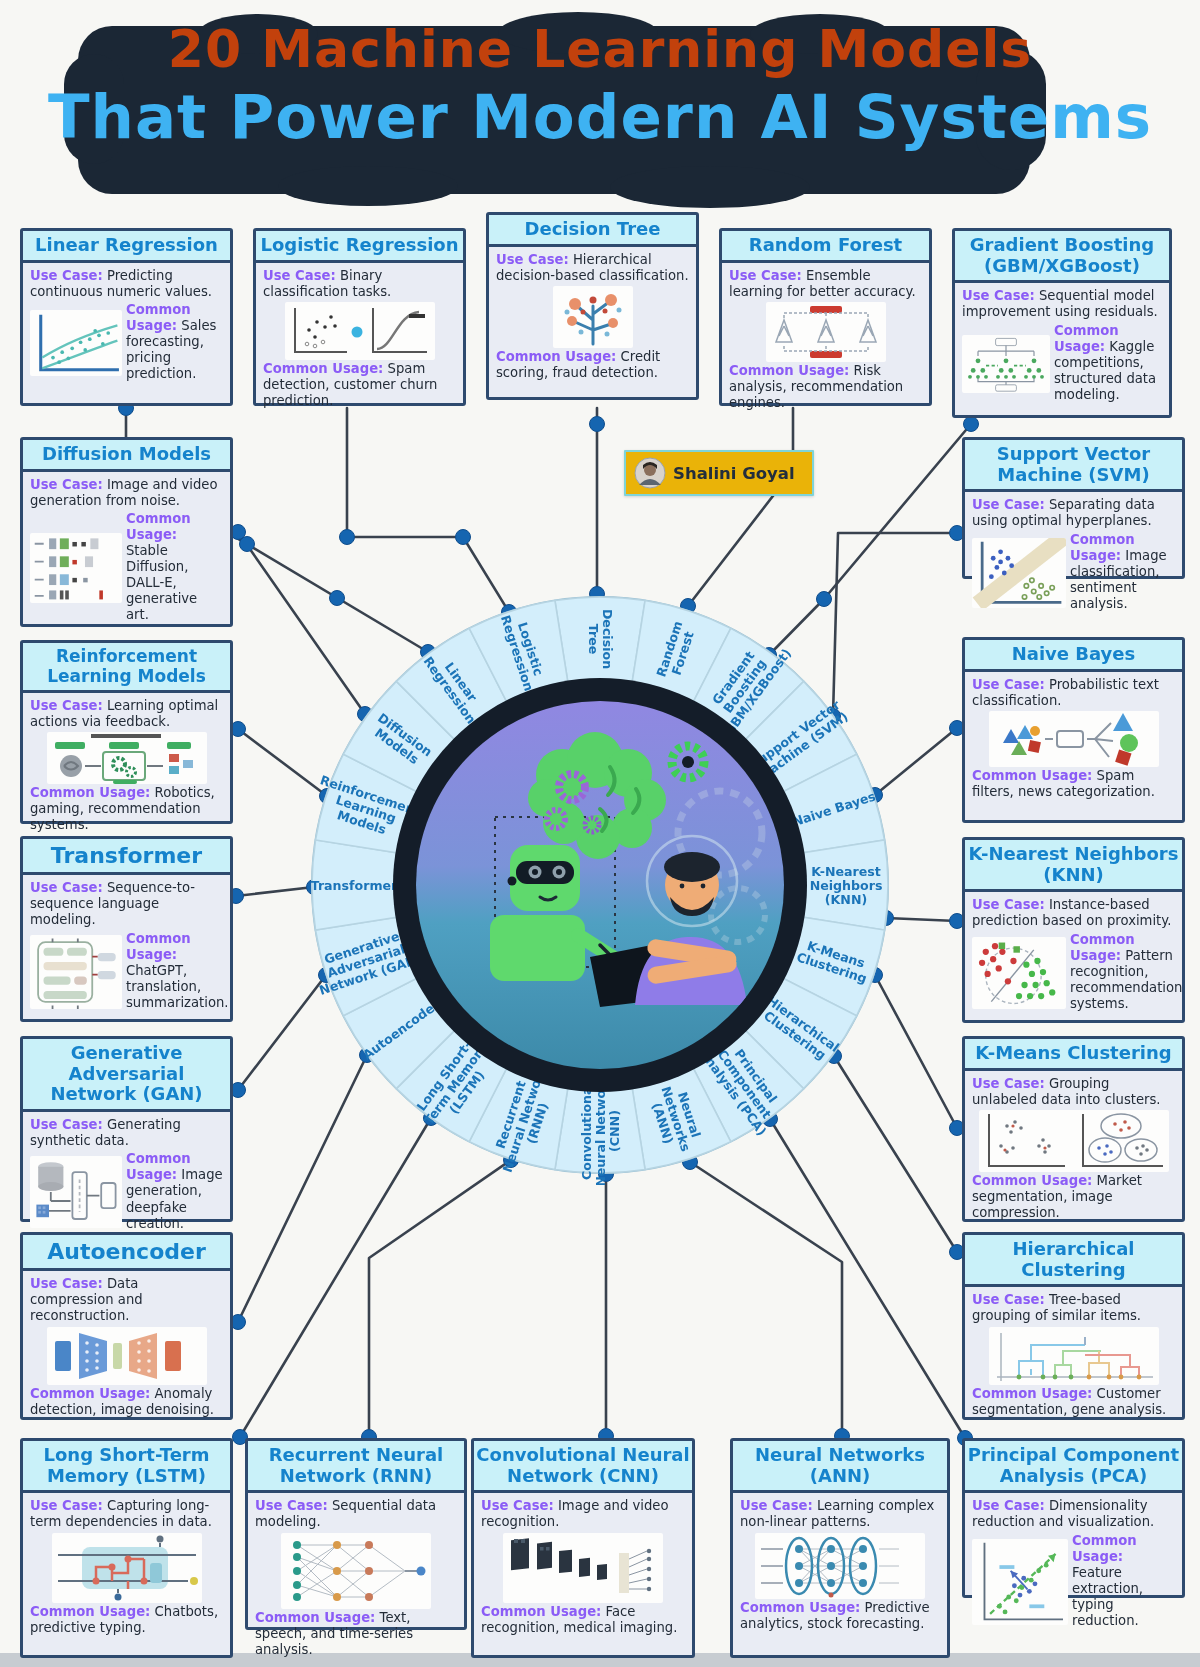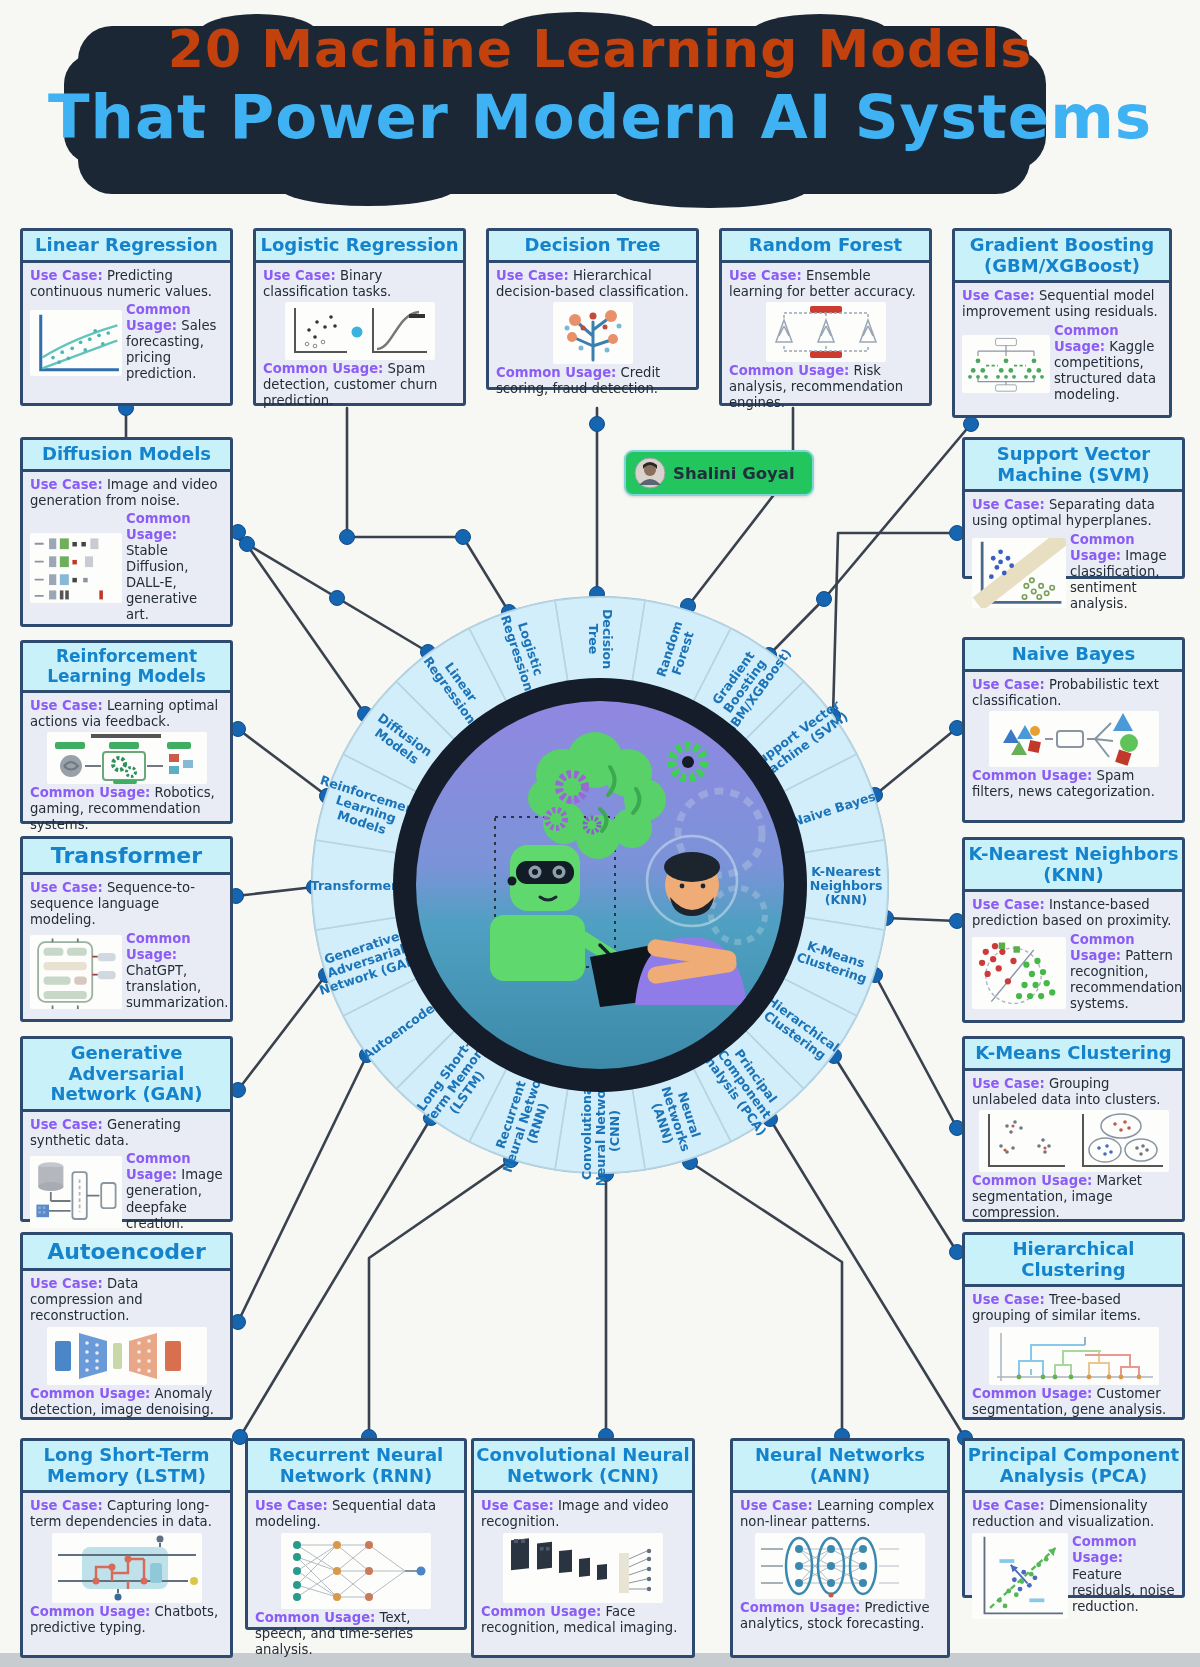--- a/index.html
+++ b/index.html
@@ -29,22 +29,22 @@
   
   .wheel{position:absolute;left:300px;top:585px;z-index:2;}
   .seg{fill:#d3eefb;stroke:#b6d4e2;stroke-width:1.6;}
   .seg-label{fill:#1b74b8;font-weight:bold;font-size:12.6px;text-anchor:middle;
              font-family:"DejaVu Sans","Liberation Sans",sans-serif;}
   
   .connectors{position:absolute;left:0;top:0;z-index:1;}
   .cline{fill:none;stroke:#39424e;stroke-width:2.6;stroke-linejoin:round;stroke-linecap:round;}
   .cdot{fill:#1565b0;stroke:#0f4d8c;stroke-width:1;}
   
-  .badge{position:absolute;left:624px;top:450px;width:170px;height:42px;background:#22c55e;
-         border:2px solid #7fd4d8;border-radius:9px;display:flex;align-items:center;gap:7px;
+  .badge{position:absolute;left:624px;top:450px;width:170px;height:42px;background:#eab308;
+         border:2px solid #7fd4d8;border-radius:1px;display:flex;align-items:center;gap:7px;
          padding:0 8px;z-index:4;box-shadow:0 1px 3px rgba(0,0,0,.15);}
   .badge-name{font-size:16.5px;font-weight:bold;color:#232e3c;white-space:nowrap;}
   .bottom-strip{position:absolute;left:0;bottom:0;width:100%;height:14px;background:#c7ccd1;z-index:0;}
 </style>
 </head>
 <body>
 
 <div class="stage">
 
   <div class="title-blob">
@@ -304,21 +304,21 @@
           </g>
         <circle cx="72" cy="30" r="5.5" fill="#3bb3e0"></circle>
         <polyline points="88,6 88,50 142,50" fill="none" stroke="#555" stroke-width="2"></polyline>
         <path d="M92,47 C108,46 112,12 134,10" fill="none" stroke="#777" stroke-width="2.5"></path>
         <rect x="124" y="12" width="16" height="4" fill="#333"></rect>
       </svg>
       <p class="cu"><b>Common Usage:</b> <span>Spam detection, customer churn prediction.</span></p>
     </div>
   </div>
 
-  <div class="card" style="left:486px;top:228px;width:213px;height:162px">
+  <div class="card" style="left:486px;top:212px;width:213px;height:188px">
     <div class="card-h">Decision Tree</div>
     <div class="card-b">
       <p class="uc"><b>Use Case:</b> <span>Hierarchical decision-based classification.</span></p>
       <svg class="stackthumb" width="80" height="62" viewBox="0 0 80 62">
         <path d="M40,58 L40,20 M40,34 L24,20 M40,28 L56,16 M40,44 L22,36 M40,44 L58,38" fill="none" stroke="#3a7fae" stroke-width="3" stroke-linecap="round"></path>
         <g fill="#e8906a">
             <circle cx="22" cy="18" r="6"></circle>
             <circle cx="58" cy="14" r="6"></circle>
             <circle cx="19" cy="35" r="5"></circle>
             <circle cx="60" cy="37" r="5"></circle>
@@ -868,19 +868,19 @@
           <g fill="#4a6ac0">
               <circle cx="44" cy="50" r="2.6"></circle>
               <circle cx="54" cy="42" r="2.6"></circle>
               <circle cx="60" cy="56" r="2.6"></circle>
               <circle cx="66" cy="48" r="2.6"></circle>
               <circle cx="50" cy="60" r="2.6"></circle>
             </g>
           <rect x="28" y="28" width="16" height="4" fill="#88c8e8"></rect>
           <rect x="60" y="70" width="16" height="4" fill="#88c8e8"></rect>
         </svg>
-        <p class="cu"><b>Common Usage:</b> <span>Feature residuals, noise reduction.</span></p>
+        <p class="cu"><b>Common Usage:</b> <span>Feature extraction, typing reduction.</span></p>
       </div>
     </div>
   </div>
 
   <div class="bottom-strip"></div>
 </div>
 
 </body></html>

